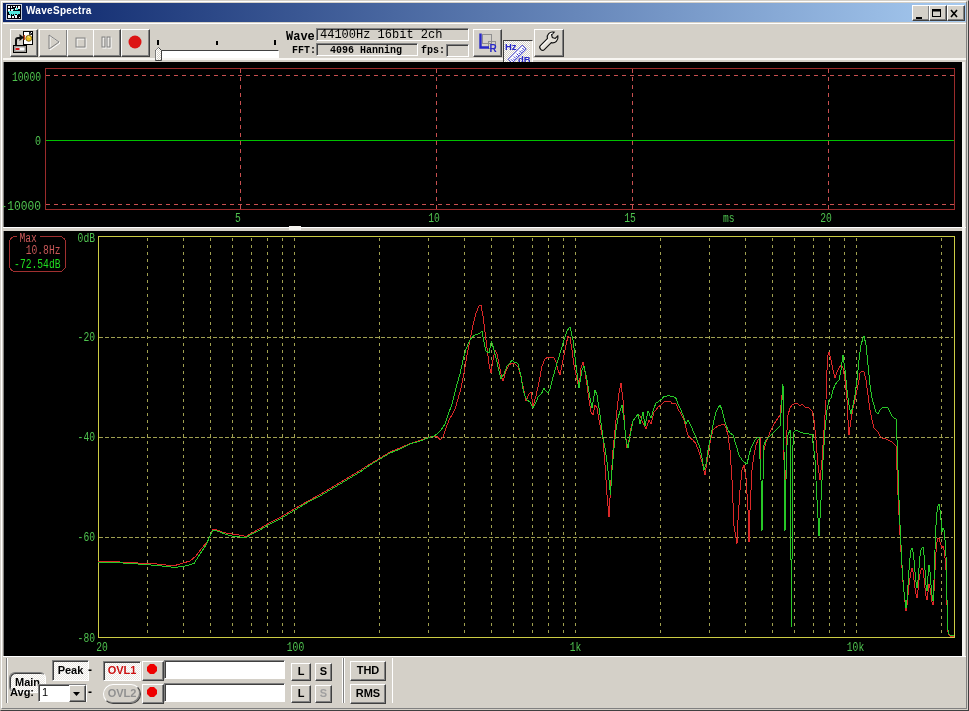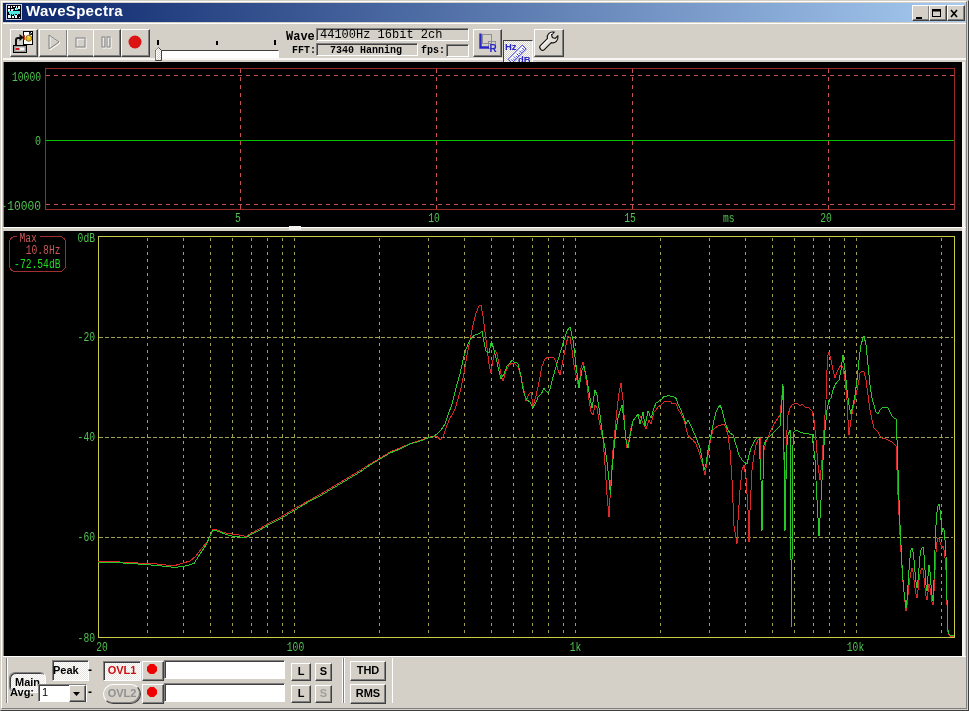--- a/index.html
+++ b/index.html
@@ -41,21 +41,21 @@
 <rect x="3" y="8" width="11" height="2"></rect>
 <rect x="4" y="10" width="1" height="2"></rect>
         <rect x="6" y="10" width="1" height="1"></rect>
         <rect x="8" y="10" width="1" height="2"></rect>
         <rect x="11" y="10" width="1" height="1"></rect>
 <rect x="10" y="4" width="2" height="2"></rect>
         <rect x="7" y="5" width="1" height="1"></rect>
 </g>
 </svg>
 </div>
-<div class="abs" style="left:26px;top:3px;color:#FFFFFF;font-weight:bold;font-size:15px;line-height:16px;letter-spacing:0.3px;">WaveSpectra</div>
+<div class="abs" style="left:26px;top:3px;color:#FFFFFF;font-weight:bold;font-size:10px;line-height:16px;letter-spacing:0.3px;">WaveSpectra</div>
 
 <div class="abs btn" style="left:912px;top:5px;width:16px;height:14px;"><svg width="14" height="12">
       <rect x="3" y="9" width="6" height="2" fill="#000"></rect>
     </svg></div>
 <div class="abs btn" style="left:929px;top:5px;width:16px;height:14px;"><svg width="14" height="12">
       <rect x="2.5" y="1.5" width="8" height="7" fill="none" stroke="#000" stroke-width="1"></rect>
       <rect x="2.5" y="1.5" width="8" height="2" fill="#000"></rect>
     </svg></div>
 <div class="abs btn" style="left:947px;top:5px;width:16px;height:14px;"><svg width="14" height="12">
       <path d="M3 2 L9 9 M9 2 L3 9" stroke="#000" stroke-width="1.6"></path>
@@ -122,21 +122,21 @@
       <path d="M0.5 3.5 L3.5 0.5 L6.5 3.5 L6.5 13.5 L0.5 13.5 Z" fill="url(#hatch)" stroke="#404040" stroke-width="1"></path>
       <path d="M1 3.6 L3.5 1.2 M1.2 4 L1.2 12.8" stroke="#FFF" stroke-width="1"></path>
     </svg>
 </div>
 
 <div class="abs mono" style="left:286px;top:30px;font-size:12px;font-weight:bold;color:#000;">Wave:</div>
 <div class="abs sunken" style="left:316px;top:28px;width:151px;height:11px;background:#D4D0C8;"></div>
 <div class="abs mono" style="left:320px;top:29px;font-size:12px;line-height:12px;color:#000;">44100Hz 16bit 2ch</div>
 <div class="abs mono" style="left:292px;top:45px;font-size:10px;font-weight:bold;color:#000;">FFT:</div>
 <div class="abs sunken" style="left:316px;top:43px;width:100px;height:11px;background:#D4D0C8;"></div>
-<div class="abs mono" style="left:330px;top:45px;font-size:10px;font-weight:bold;color:#000;">7340 Hanning</div>
+<div class="abs mono" style="left:330px;top:45px;font-size:10px;font-weight:bold;color:#000;">4096 Hanning</div>
 <div class="abs mono" style="left:421px;top:45px;font-size:10px;font-weight:bold;color:#000;">fps:</div>
 <div class="abs sunken" style="left:446px;top:44px;width:21px;height:11px;background:#D4D0C8;"></div>
 
 <div class="abs btn" style="left:473px;top:29px;width:27px;height:26px;">
 <svg width="25" height="24">
 <rect x="8.5" y="4.5" width="9" height="9" fill="none" stroke="#909090" stroke-width="1"></rect>
 <rect x="14.5" y="11.5" width="7" height="7" fill="none" stroke="#909090" stroke-width="1"></rect>
 <path d="M6.5 3.5 L6.5 17.5 L15 17.5" fill="none" stroke="#2828C8" stroke-width="2.4"></path>
 <text x="15.5" y="21.5" font-family="Liberation Sans" font-size="10" font-weight="bold" fill="#2828C8">R</text>
 </svg>
@@ -259,21 +259,21 @@
 <polyline id="greencurve" points="95.0,331.0 102.0,331.0 112.0,331.5 127.0,332.5 142.0,333.5 154.0,334.5 163.0,335.5 172.0,336.5 182.0,335.0 191.0,332.5 197.0,323.0 203.0,314.0 207.0,305.0 210.0,299.0 213.0,299.5 217.0,301.0 223.0,303.5 229.0,305.0 237.0,306.0 243.0,306.5 249.0,303.0 257.0,299.0 267.0,293.0 277.0,288.0 287.0,282.0 297.0,276.0 307.0,270.0 317.0,265.0 327.0,259.0 337.0,253.0 347.0,247.0 357.0,241.0 367.0,234.0 377.0,228.0 387.0,222.0 397.0,218.0 407.0,213.0 417.0,210.0 425.0,207.0 430.0,205.5 434.0,203.0 438.0,199.0 442.0,193.0 445.0,184.0 449.0,173.0 453.0,157.0 457.0,143.0 460.0,129.0 463.0,118.0 466.0,111.0 469.0,106.0 472.0,104.0 475.0,103.0 477.0,102.0 479.0,100.0 481.0,111.0 483.0,120.0 486.0,122.0 488.5,110.0 491.0,119.0 494.0,131.0 496.0,140.1 498.0,148.0 501.0,143.0 504.0,135.0 507.0,132.0 509.0,129.4 511.0,131.0 513.0,131.0 515.0,133.0 518.0,145.0 520.0,158.0 522.0,165.0 524.0,169.0 527.0,171.0 530.0,177.0 533.0,171.0 535.0,166.3 537.0,164.0 539.0,161.5 541.0,157.0 543.0,160.3 545.0,162.0 547.0,157.7 549.0,150.0 552.0,139.0 555.0,129.0 558.0,119.0 561.0,109.0 564.0,100.0 567.0,96.0 570.0,109.0 573.0,134.0 576.0,157.0 579.0,139.0 581.0,135.0 584.0,149.0 587.0,167.0 589.0,177.0 592.0,159.0 594.0,164.0 597.0,184.0 600.0,207.0 602.0,217.0 604.0,231.0 606.0,249.0 607.5,264.0 609.0,239.0 611.0,217.0 613.0,199.0 615.0,187.0 617.0,180.0 619.0,174.0 621.0,189.0 623.0,209.0 625.0,217.0 627.0,205.0 630.0,190.0 633.0,186.0 635.0,183.0 637.0,193.0 640.0,181.0 642.0,195.0 645.0,180.0 648.0,187.0 651.0,177.0 653.0,172.2 655.0,171.0 657.0,169.2 659.0,168.0 661.0,164.9 663.0,166.0 665.0,164.3 667.0,165.0 669.0,165.5 671.0,166.0 673.0,167.4 675.0,173.0 678.0,179.0 681.0,187.0 683.0,193.0 685.0,189.0 688.0,195.0 691.0,202.0 694.0,209.0 697.0,217.0 699.0,227.0 701.0,239.0 703.0,233.0 705.0,219.0 707.0,209.0 709.0,199.0 711.0,189.0 713.0,181.0 715.0,177.0 717.0,174.0 719.0,179.0 721.0,187.0 723.0,194.0 725.0,199.0 727.0,202.0 730.0,204.0 733.0,214.0 736.0,224.0 739.0,229.0 741.0,231.0 744.0,233.0 746.0,224.0 748.0,217.0 750.0,213.0 752.0,209.0 754.0,207.0 756.0,206.0 758.0,249.0 759.0,300.0 760.0,249.0 761.0,214.0 763.0,209.0 765.0,207.0 767.0,205.0 769.0,203.0 771.0,201.0 773.0,199.0 775.0,197.0 777.0,195.0 779.0,169.0 780.0,153.0 781.0,219.0 782.0,300.0 783.0,249.0 784.0,214.0 785.0,204.0 787.0,199.0 788.0,329.0 788.5,396.0 789.0,329.0 790.0,214.0 791.0,201.0 793.0,199.0 795.0,200.0 797.0,201.0 800.0,202.0 803.0,202.0 806.0,203.0 809.0,203.0 812.0,229.0 814.0,269.0 816.0,305.0 818.0,269.0 820.0,229.0 822.0,199.0 824.0,179.0 826.0,169.0 828.0,167.0 830.0,159.0 832.0,154.0 834.0,151.0 836.0,149.0 838.0,139.0 840.0,124.0 842.0,139.0 844.0,159.0 846.0,174.0 848.0,183.0 850.0,174.0 852.0,164.0 854.0,149.0 856.0,129.0 858.0,114.0 860.0,107.0 861.0,105.0 863.0,114.0 865.0,134.0 867.0,154.0 869.0,167.0 871.0,174.0 873.0,181.0 875.0,183.0 877.0,179.0 879.0,177.0 881.0,176.0 883.0,176.0 885.0,177.0 887.0,181.0 889.0,185.0 891.0,187.0 893.0,188.0 894.0,209.0 895.0,239.0 896.0,269.0 897.0,294.0 898.0,314.0 899.0,334.0 900.0,349.0 901.0,361.0 902.0,369.0 903.0,377.0 904.0,369.0 905.0,354.0 906.0,339.0 907.0,327.0 908.0,319.0 909.0,317.0 910.0,321.0 911.0,329.0 912.0,341.0 913.0,351.0 914.0,357.0 915.0,349.0 916.0,337.0 917.0,325.0 918.0,319.0 919.0,317.0 920.0,316.0 921.0,324.0 922.0,339.0 923.0,354.0 924.0,360.0 925.0,345.0 926.0,334.0 927.0,341.0 928.0,354.0 929.0,364.0 930.0,370.0 931.0,349.0 932.0,319.0 933.0,294.0 934.0,281.0 935.0,275.0 936.0,273.0 937.0,279.0 938.0,289.0 939.0,301.0 940.0,297.0 941.0,299.0 942.0,309.0 943.0,325.0 944.0,369.0 945.0,399.0 946.0,403.0 947.0,404.0 949.0,404.0 950.5,405.0" fill="none" stroke="#28C828" stroke-width="1"></polyline>
 </svg>
 
 <div class="abs" style="left:962px;top:62px;width:3px;height:594px;background:#F4F2EE;"></div>
 
 <div class="abs" style="left:3px;top:656px;width:963px;height:49px;background:#D4D0C8;border-top:1px solid #FFF;"></div>
 <div class="abs" style="left:6px;top:658px;width:334px;height:45px;border-left:1px solid #808080;box-shadow:inset 1px 0 0 #FFF;"></div>
 <div class="abs" style="left:343px;top:658px;width:48px;height:45px;border-left:1px solid #808080;border-right:1px solid #FFF;box-shadow:inset 1px 0 0 #FFF, -1px 0 0 #FFF;"></div>
 
 <div class="abs tgl" style="left:9px;top:672px;width:35px;height:19px;text-align:center;font-size:11px;font-weight:bold;line-height:18px;border-radius:6px;">Main</div>
-<div class="abs tgl" style="left:52px;top:660px;width:35px;height:19px;text-align:left;font-size:11px;font-weight:bold;line-height:18px;">Peak</div>
+<div class="abs tgl" style="left:52px;top:660px;width:35px;height:19px;text-align:center;font-size:11px;font-weight:bold;line-height:18px;">Peak</div>
 <div class="abs" style="left:88px;top:661px;font-size:12px;font-weight:bold;line-height:18px;">-</div>
 <div class="abs tgl" style="left:103px;top:661px;width:36px;height:18px;text-align:center;font-size:11px;font-weight:bold;line-height:17px;color:#CC1010;">OVL1</div>
 <div class="abs btn" style="left:142px;top:661px;width:20px;height:18px;"><svg width="18" height="16">
       <path d="M7 2 L11 2 L14 5 L14 9 L11 12 L7 12 L4 9 L4 5 Z" fill="#EE0000"></path>
     </svg></div>
 <div class="abs sunken" style="left:164px;top:660px;width:119px;height:17px;background:#FFF;"></div>
 <div class="abs btn" style="left:291px;top:663px;width:18px;height:16px;text-align:center;font-size:11px;font-weight:bold;line-height:15px;">L</div>
 <div class="abs btn" style="left:315px;top:663px;width:15px;height:16px;text-align:center;font-size:11px;font-weight:bold;line-height:15px;">S</div>
 <div class="abs btn" style="left:350px;top:661px;width:34px;height:18px;text-align:center;font-size:11px;font-weight:bold;line-height:17px;">THD</div>
 

